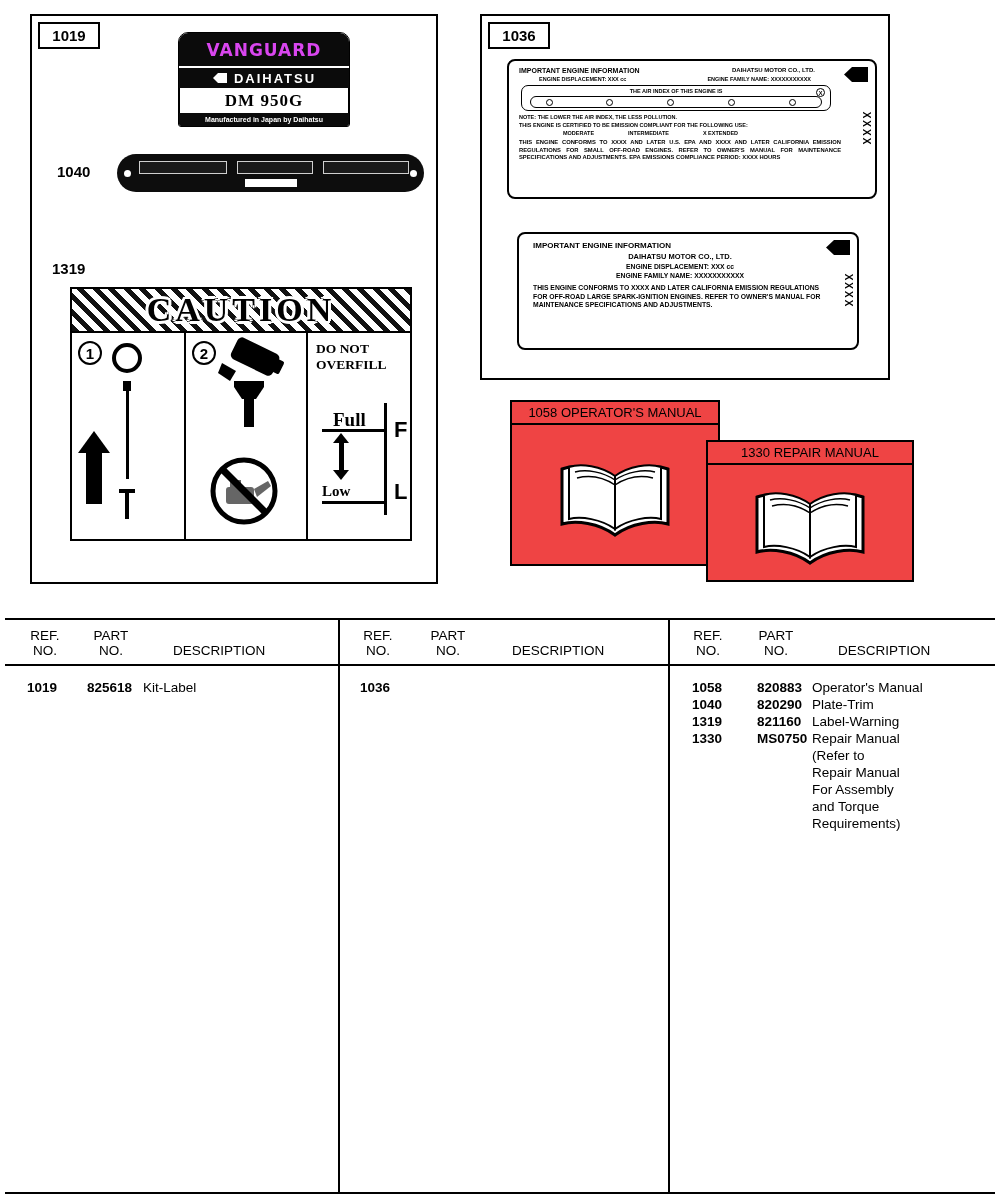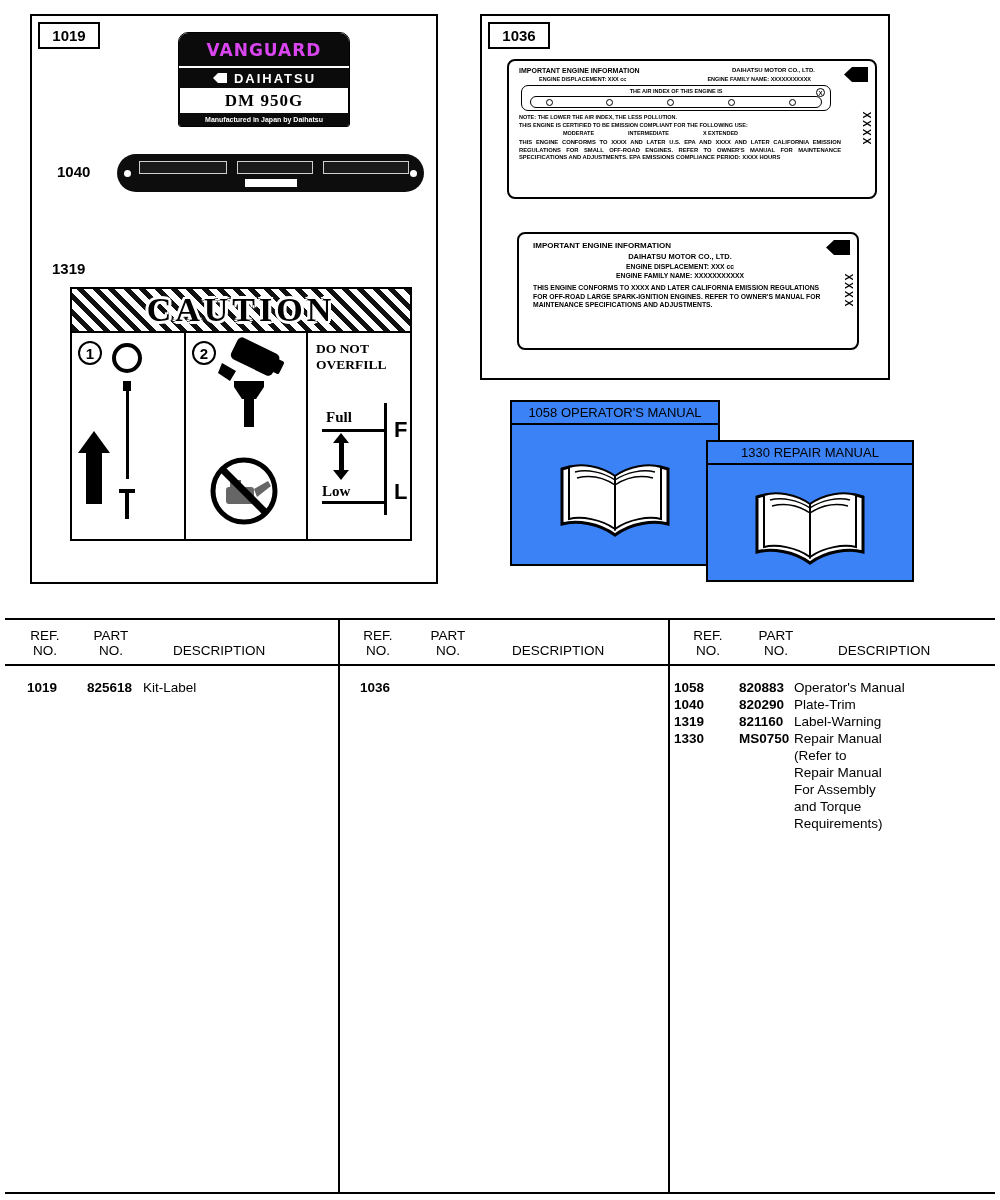--- a/index.html
+++ b/index.html
@@ -47,21 +47,21 @@
 .ds-ring{position:absolute;left:40px;top:10px;width:30px;height:30px;border:4px solid #000;border-radius:50%;}
 .ds-neck{position:absolute;left:51px;top:48px;width:8px;height:10px;background:#000;}
 .ds-rod{position:absolute;left:54px;top:58px;width:3px;height:88px;background:#000;}
 .up-arrow-head{position:absolute;left:6px;top:98px;width:0;height:0;border-left:16px solid transparent;border-right:16px solid transparent;border-bottom:22px solid #000;}
 .up-arrow-shaft{position:absolute;left:14px;top:119px;width:16px;height:52px;background:#000;}
 .ds-tube-top{position:absolute;left:47px;top:156px;width:16px;height:4px;background:#000;}
 .ds-tube{position:absolute;left:53px;top:160px;width:4px;height:26px;background:#000;}
 .pour{position:absolute;left:6px;top:2px;}
 .noSign{position:absolute;left:22px;top:122px;}
 .overfill{position:absolute;left:8px;top:8px;font-family:"Liberation Serif",serif;font-weight:bold;font-size:13.5px;line-height:16px;}
-.lvl-full{position:absolute;left:18px;top:76px;font-family:"Liberation Serif",serif;font-weight:bold;font-size:15px;}
+.lvl-full{position:absolute;left:25px;top:76px;font-family:"Liberation Serif",serif;font-weight:bold;font-size:19px;}
 .lvl-low{position:absolute;left:14px;top:150px;font-family:"Liberation Serif",serif;font-weight:bold;font-size:15px;}
 .line{position:absolute;height:2.5px;background:#000;}
 .line.lf{left:14px;top:96px;width:64px;}
 .line.ll{left:14px;top:168px;width:64px;}
 .dbl-arrow-up{position:absolute;left:25px;top:100px;width:0;height:0;border-left:8.5px solid transparent;border-right:8.5px solid transparent;border-bottom:10px solid #000;}
 .dbl-arrow-shaft{position:absolute;left:31px;top:109px;width:5px;height:30px;background:#000;}
 .dbl-arrow-down{position:absolute;left:25px;top:137px;width:0;height:0;border-left:8.5px solid transparent;border-right:8.5px solid transparent;border-top:10px solid #000;}
 .gauge{position:absolute;left:76px;top:70px;width:3px;height:112px;background:#000;}
 .g-f{position:absolute;left:86px;top:84px;font-weight:bold;font-size:22px;}
 .g-l{position:absolute;left:86px;top:146px;font-weight:bold;font-size:22px;}
@@ -84,21 +84,21 @@
 .em1-note{font-size:5.5px;font-weight:bold;margin-top:3px;}
 .em1-cert{font-size:5.5px;font-weight:bold;margin-top:2px;}
 .em1-uses{display:flex;gap:34px;font-size:5.5px;font-weight:bold;margin:2px 0 0 44px;}
 .em1-para{font-size:5.8px;font-weight:bold;line-height:7.5px;margin-top:3px;text-align:justify;}
 .em2-title{font-size:8px;font-weight:bold;}
 .em2-co{font-size:7.5px;font-weight:bold;text-align:center;margin-top:2px;}
 .em2-line{font-size:6.8px;font-weight:bold;text-align:center;margin-top:2px;}
 .em2-para{font-size:6.8px;font-weight:bold;line-height:8.5px;margin-top:5px;}
 
 
-.manual{position:absolute;border:2px solid #000;background:#3b82f6;}
+.manual{position:absolute;border:2px solid #000;background:#ef4444;}
 #opman{left:510px;top:400px;width:210px;height:166px;}
 #repman{left:706px;top:440px;width:208px;height:142px;}
 .manual-title{height:23px;line-height:21px;border-bottom:2px solid #000;text-align:center;font-size:13px;}
 .bookwrap{display:flex;align-items:center;justify-content:center;height:calc(100% - 23px);}
 
 
 #ptable{position:absolute;left:5px;top:618px;width:990px;height:576px;border-top:2px solid #000;border-bottom:2px solid #000;display:flex;background:#fff;}
 .tgroup{position:relative;height:100%;}
 #tg1{width:333px;}
 #tg2{width:330px;border-left:2px solid #000;}
@@ -107,21 +107,21 @@
 .th{position:absolute;bottom:6px;line-height:15px;}
 .thr{left:18px;width:44px;text-align:center;}
 .thp{left:82px;width:48px;text-align:center;}
 .thd{left:168px;}
 #tg2 .thr{left:16px;}#tg2 .thp{left:84px;}#tg2 .thd{left:172px;}
 #tg3 .thr{left:16px;}#tg3 .thp{left:82px;}#tg3 .thd{left:168px;}
 .tbody{padding-top:13px;}
 .trow{display:grid;font-size:13.5px;line-height:17px;}
 #tg1 .trow{grid-template-columns:60px 56px auto;padding-left:22px;}
 #tg2 .trow{grid-template-columns:70px 84px auto;padding-left:20px;}
-#tg3 .trow{grid-template-columns:65px 55px auto;padding-left:4px;}
+#tg3 .trow{grid-template-columns:65px 55px auto;padding-left:22px;}
 .tref,.tpart{font-weight:bold;}
 </style>
 </head>
 <body>
 
 <div id="page">
 
   <div class="box" id="box1">
     <div class="reftag" id="tag1019">1019</div>
 

